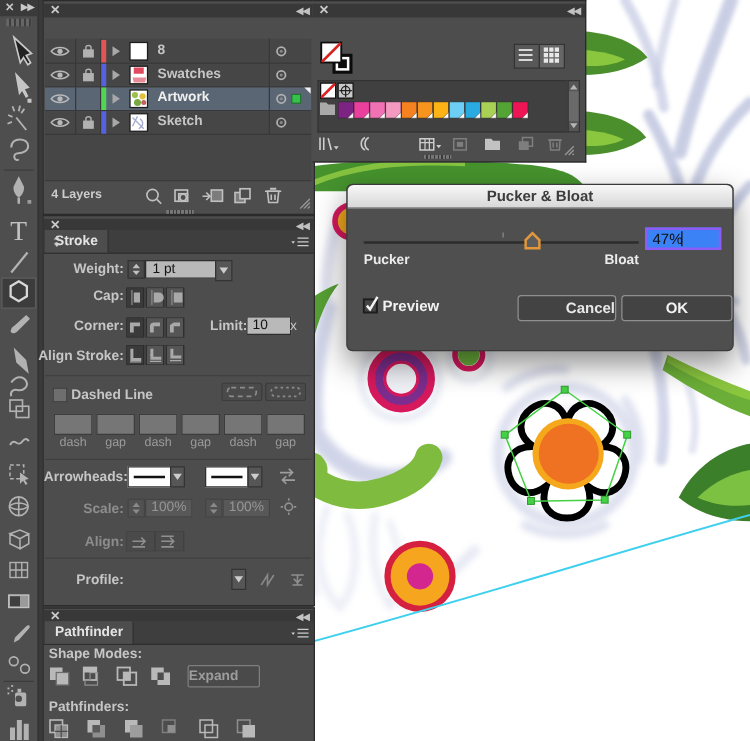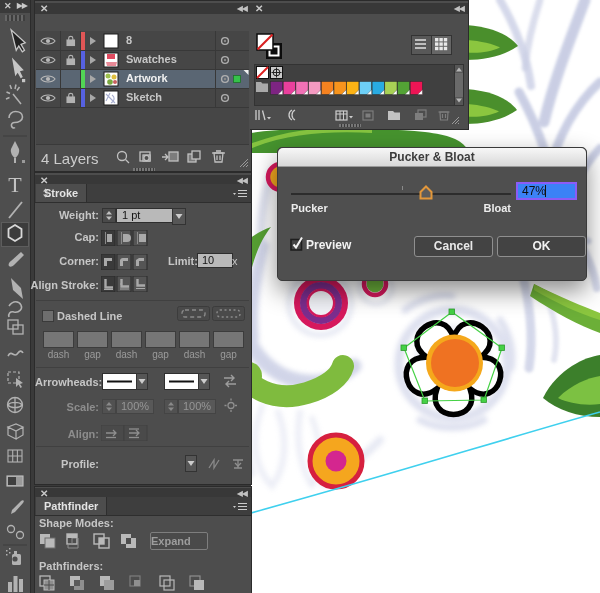--- a/index.html
+++ b/index.html
@@ -305,21 +305,21 @@
 
     <path d="M 207.5,39 L 212.5,39 L 212.5,44 Z" fill="#efefef"></path>
    </g>
   </svg>
   <div class="lbl" style="left:90px;top:3px;font-size:11px">8</div>
   <div class="lbl" style="left:90px;top:22px;font-size:11px">Swatches</div>
   <div class="lbl" style="left:90px;top:41px;color:#f0f0f0;font-size:11px">Artwork</div>
   <div class="lbl" style="left:90px;top:60px;font-size:11px">Sketch</div>
  </div>
  <div class="abs" style="left:1px;top:143px;width:213px;height:23px;background:#4d4d4d;border-top:1px solid #3a3a3a">
-  <div class="lbl" style="left:5px;top:5px;font-weight:normal;color:#cccccc;font-size:15px">4 Layers</div>
+  <div class="lbl" style="left:5px;top:5px;font-weight:bold;color:#cccccc;font-size:10px">4 Layers</div>
   <svg class="abs" style="left:78px;top:3px" width="126" height="18" viewBox="0 0 126 18">
    <g stroke="#c0c0c0" stroke-width="1.3" fill="none">
     <circle cx="8" cy="8" r="4.5"></circle>
             <line x1="11.5" y1="11.5" x2="15" y2="15"></line>
     <rect x="26" y="4" width="10" height="9"></rect>
             <rect x="29" y="7" width="7" height="6" fill="#4d4d4d"></rect>
             <circle cx="32.5" cy="10" r="2.6"></circle>
     <path d="M 48,9 L 54,9 M 51,6 L 54,9 L 51,12"></path>
             <rect x="55" y="4" width="9" height="9" fill="#7c7c7c" stroke="#c0c0c0"></rect>
     <rect x="74" y="6" width="8" height="8" fill="#7c7c7c"></rect>
@@ -742,16 +742,16 @@
  </div>
  <div class="lbl" style="left:13px;top:54px;font-size:11px;color:#ececec">Pucker</div>
  <div class="lbl" style="left:205px;top:54px;width:28px;text-align:right;font-size:11px;color:#ececec">Bloat</div>
 
  <svg class="abs" style="left:12px;top:88px" width="22" height="16">
         <rect x="1" y="3.5" width="10.5" height="10.5" fill="#454545" stroke="#1e1e1e" stroke-width="1.6"></rect>
         <path d="M 3.5,8.5 L 6,11.5 L 12,1.5" stroke="#f2f2f2" stroke-width="2" fill="none"></path>
       </svg>
  <div class="lbl" style="left:28px;top:90px;font-size:12px;color:#f2f2f2">Preview</div>
 
- <div class="abs" style="left:136px;top:88px;width:77px;height:19px;background:#434343;border:1px solid #8f8f8f;border-radius:3px;text-align:center;line-height:19px;font-size:12px;font-weight:bold;color:#e8e8e8">Cancel</div>
+ <div class="abs" style="left:136px;top:88px;width:77px;height:19px;background:#434343;border:1px solid #8f8f8f;border-radius:3px;text-align:right;line-height:19px;font-size:12px;font-weight:bold;color:#e8e8e8">Cancel</div>
  <div class="abs" style="left:219px;top:88px;width:87px;height:19px;background:#434343;border:1px solid #8f8f8f;border-radius:3px;text-align:center;line-height:19px;font-size:12px;font-weight:bold;color:#f2f2f2">OK</div>
 </div>
 </div>
 
 </body></html>

